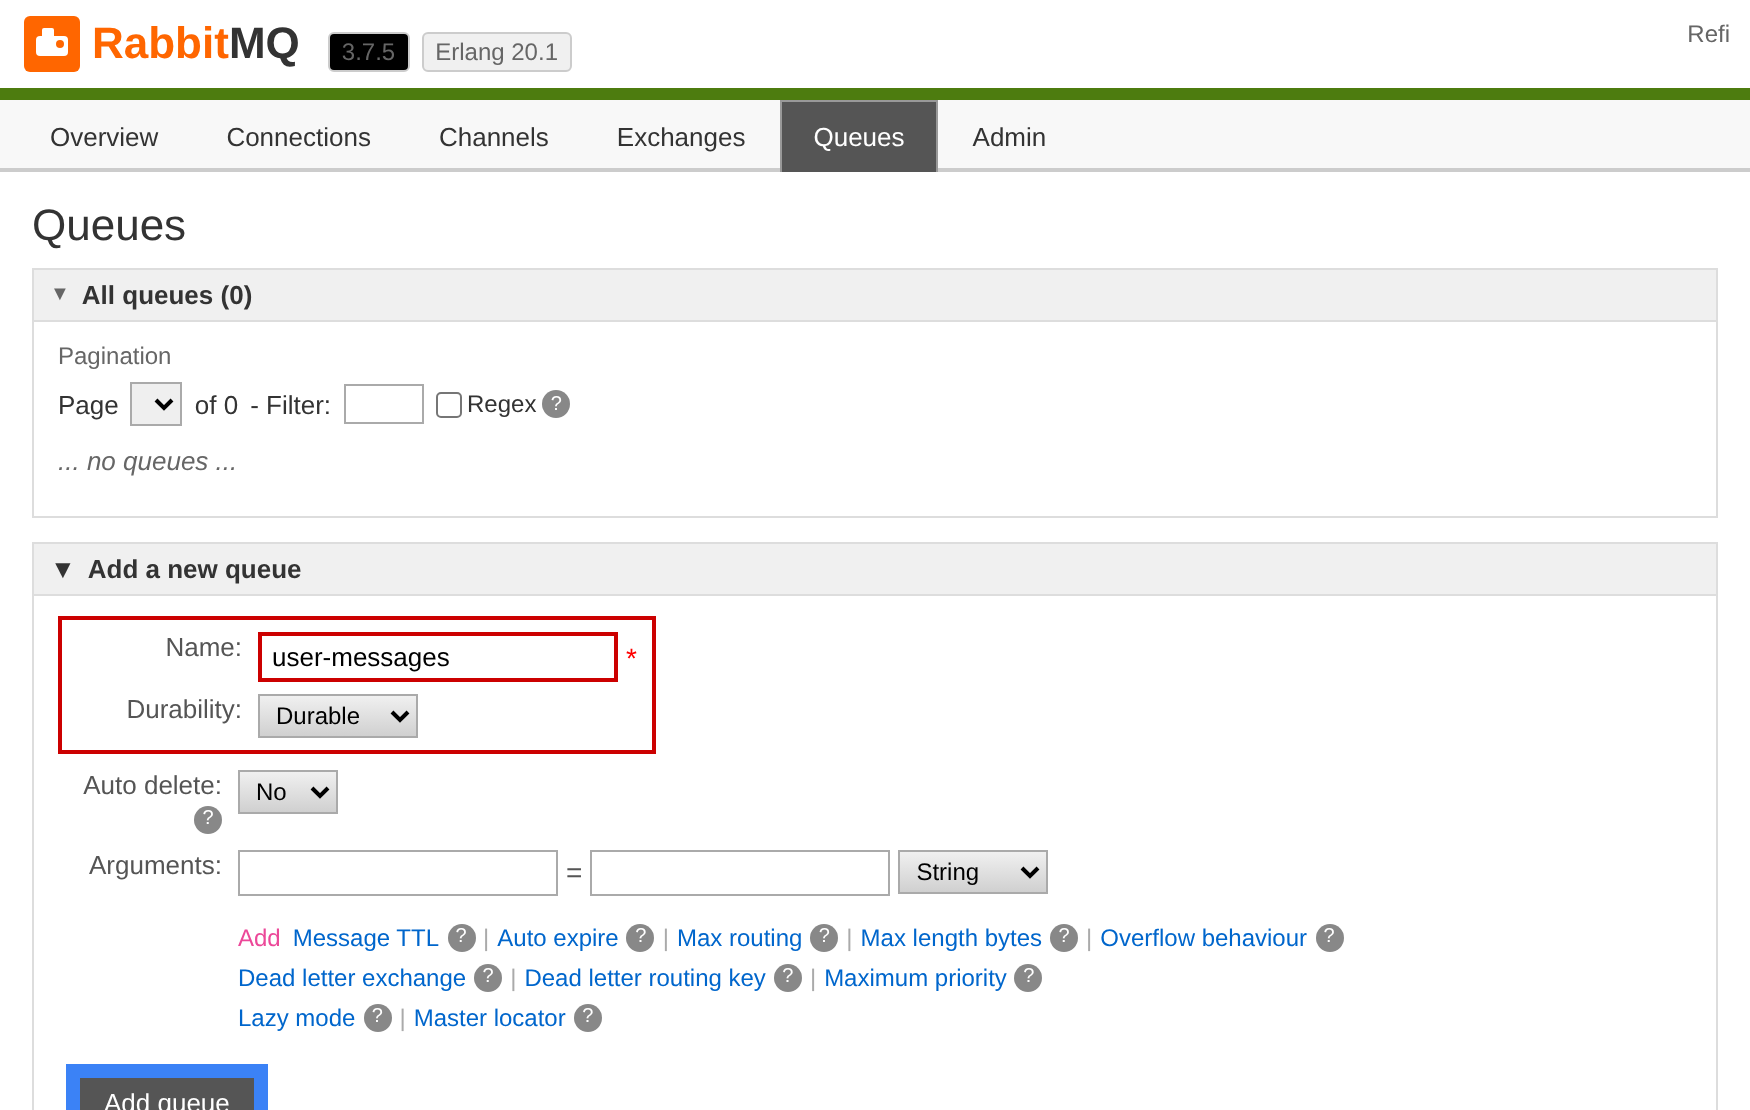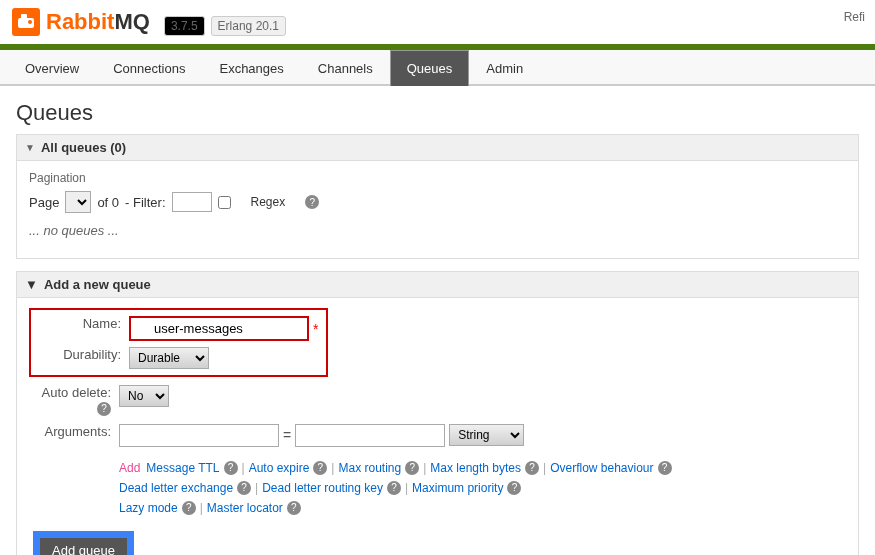--- a/index.html
+++ b/index.html
@@ -30,34 +30,34 @@
     .section-header { background: #f0f0f0; padding: 5px 8px; display: flex; align-items: center; gap: 6px; cursor: pointer; border-bottom: 1px solid #ddd; font-size: 13px; font-weight: bold; }
     .section-header .arrow { color: #666; font-size: 10px; }
     .section-body { padding: 10px 12px; }
 
     
     .pagination-label { font-size: 12px; color: #666; margin-bottom: 6px; }
     .pagination-row { display: flex; align-items: center; gap: 6px; font-size: 13px; }
     .pagination-row input[type="text"] { width: 40px; padding: 2px 4px; border: 1px solid #aaa; font-size: 12px; }
     .pagination-row select { padding: 2px 2px; font-size: 12px; border: 1px solid #aaa; }
     .filter-input { width: 140px; padding: 2px 4px; border: 1px solid #aaa; font-size: 12px; }
-    .regex-label { display: flex; align-items: center; gap: 20px; font-size: 12px; }
+    .regex-label { display: flex; align-items: center; gap: 3px; font-size: 12px; }
     .help-icon { display: inline-flex; align-items: center; justify-content: center; width: 14px; height: 14px; background: #888; color: #fff; border-radius: 50%; font-size: 10px; cursor: pointer; }
 
     .no-queues { color: #666; font-size: 13px; margin: 10px 0; font-style: italic; }
 
     
     .add-queue-section { border: 1px solid #ddd; margin-bottom: 12px; }
     .add-queue-header { background: #f0f0f0; padding: 5px 8px; display: flex; align-items: center; gap: 6px; cursor: pointer; border-bottom: 1px solid #ddd; font-size: 13px; font-weight: bold; }
 
     .form-body { padding: 10px 12px; }
     .form-row { display: flex; align-items: flex-start; margin-bottom: 8px; }
     .form-label { width: 90px; text-align: right; padding-right: 8px; font-size: 13px; color: #555; flex-shrink: 0; }
     .form-field { display: flex; align-items: center; gap: 4px; }
-    .name-input { width: 180px; padding: 3px 23px; border: 2px solid #cc0000; font-size: 13px; }
+    .name-input { width: 180px; padding: 3px 5px; border: 2px solid #cc0000; font-size: 13px; }
     .required-star { color: red; font-size: 14px; }
     .durability-select { padding: 2px 4px; border: 1px solid #aaa; font-size: 12px; background: linear-gradient(to bottom, #f0f0f0, #d0d0d0); }
     .autodelete-select { padding: 2px 4px; border: 1px solid #aaa; font-size: 12px; background: linear-gradient(to bottom, #f0f0f0, #d0d0d0); }
     .args-row { display: flex; align-items: center; margin-bottom: 6px; gap: 4px; }
     .args-input-left { width: 160px; padding: 3px 5px; border: 1px solid #aaa; font-size: 13px; }
     .equals-sign { font-size: 14px; color: #555; }
     .args-input-right { width: 150px; padding: 3px 5px; border: 1px solid #aaa; font-size: 13px; }
     .type-select { padding: 2px 4px; border: 1px solid #aaa; font-size: 12px; background: linear-gradient(to bottom, #f0f0f0, #d0d0d0); }
 
     
@@ -84,22 +84,22 @@
     <span class="logo-text"><span>Rabbit</span>MQ</span>
   </div>
   <span class="version-badge">3.7.5</span>
   <span class="erlang-badge">Erlang 20.1</span>
   <span class="refresh-label">Refi</span>
 </div>
 
 <nav class="nav">
   <a class="nav-item">Overview</a>
   <a class="nav-item">Connections</a>
+  <a class="nav-item">Channels</a>
   <a class="nav-item">Exchanges</a>
-  <a class="nav-item">Channels</a>
   <a class="nav-item active">Queues</a>
   <a class="nav-item">Admin</a>
 </nav>
 
 <div class="main">
   <h1 class="page-title">Queues</h1>
 
   <div class="section">
     <div class="section-header">
       <span class="arrow">▼</span>

